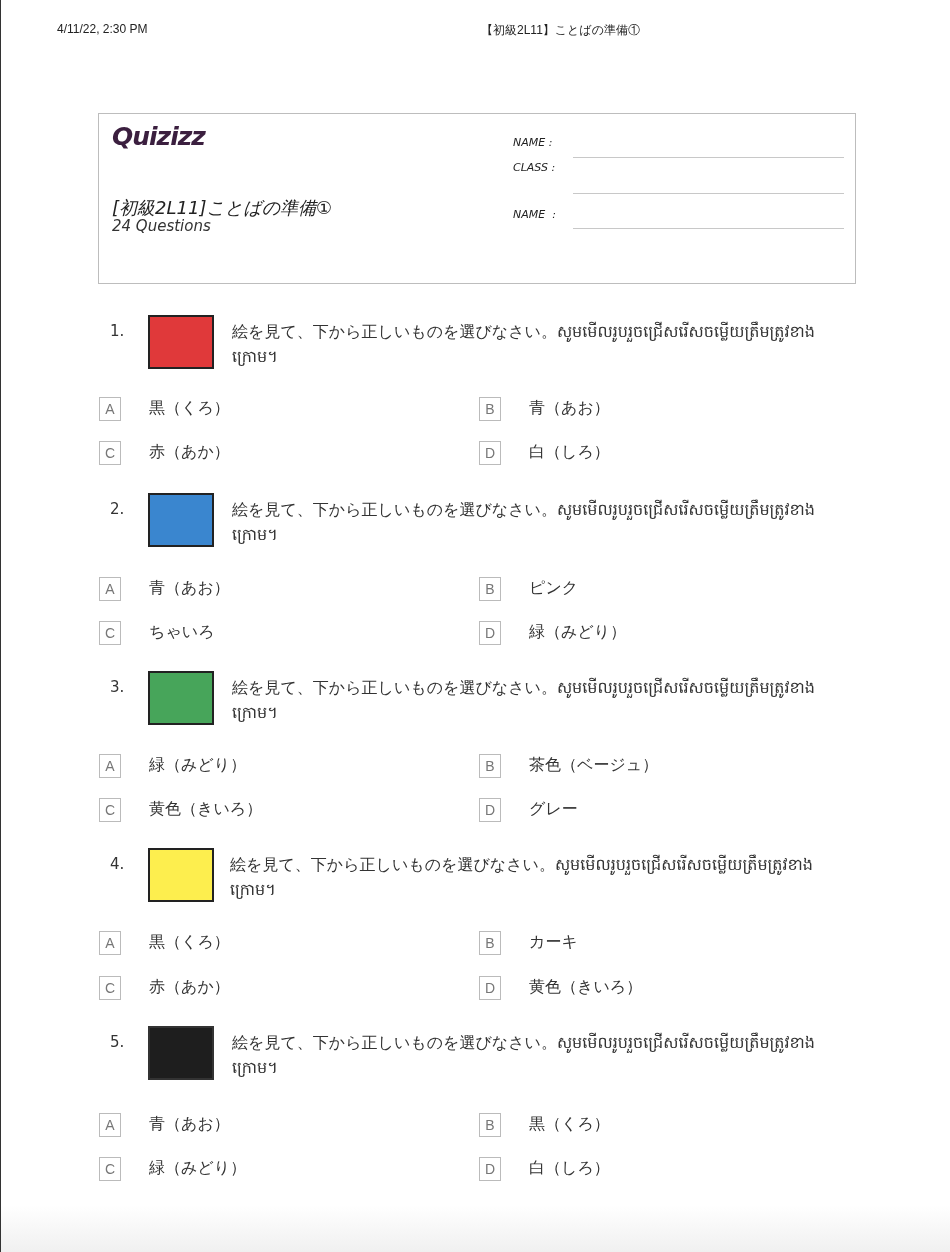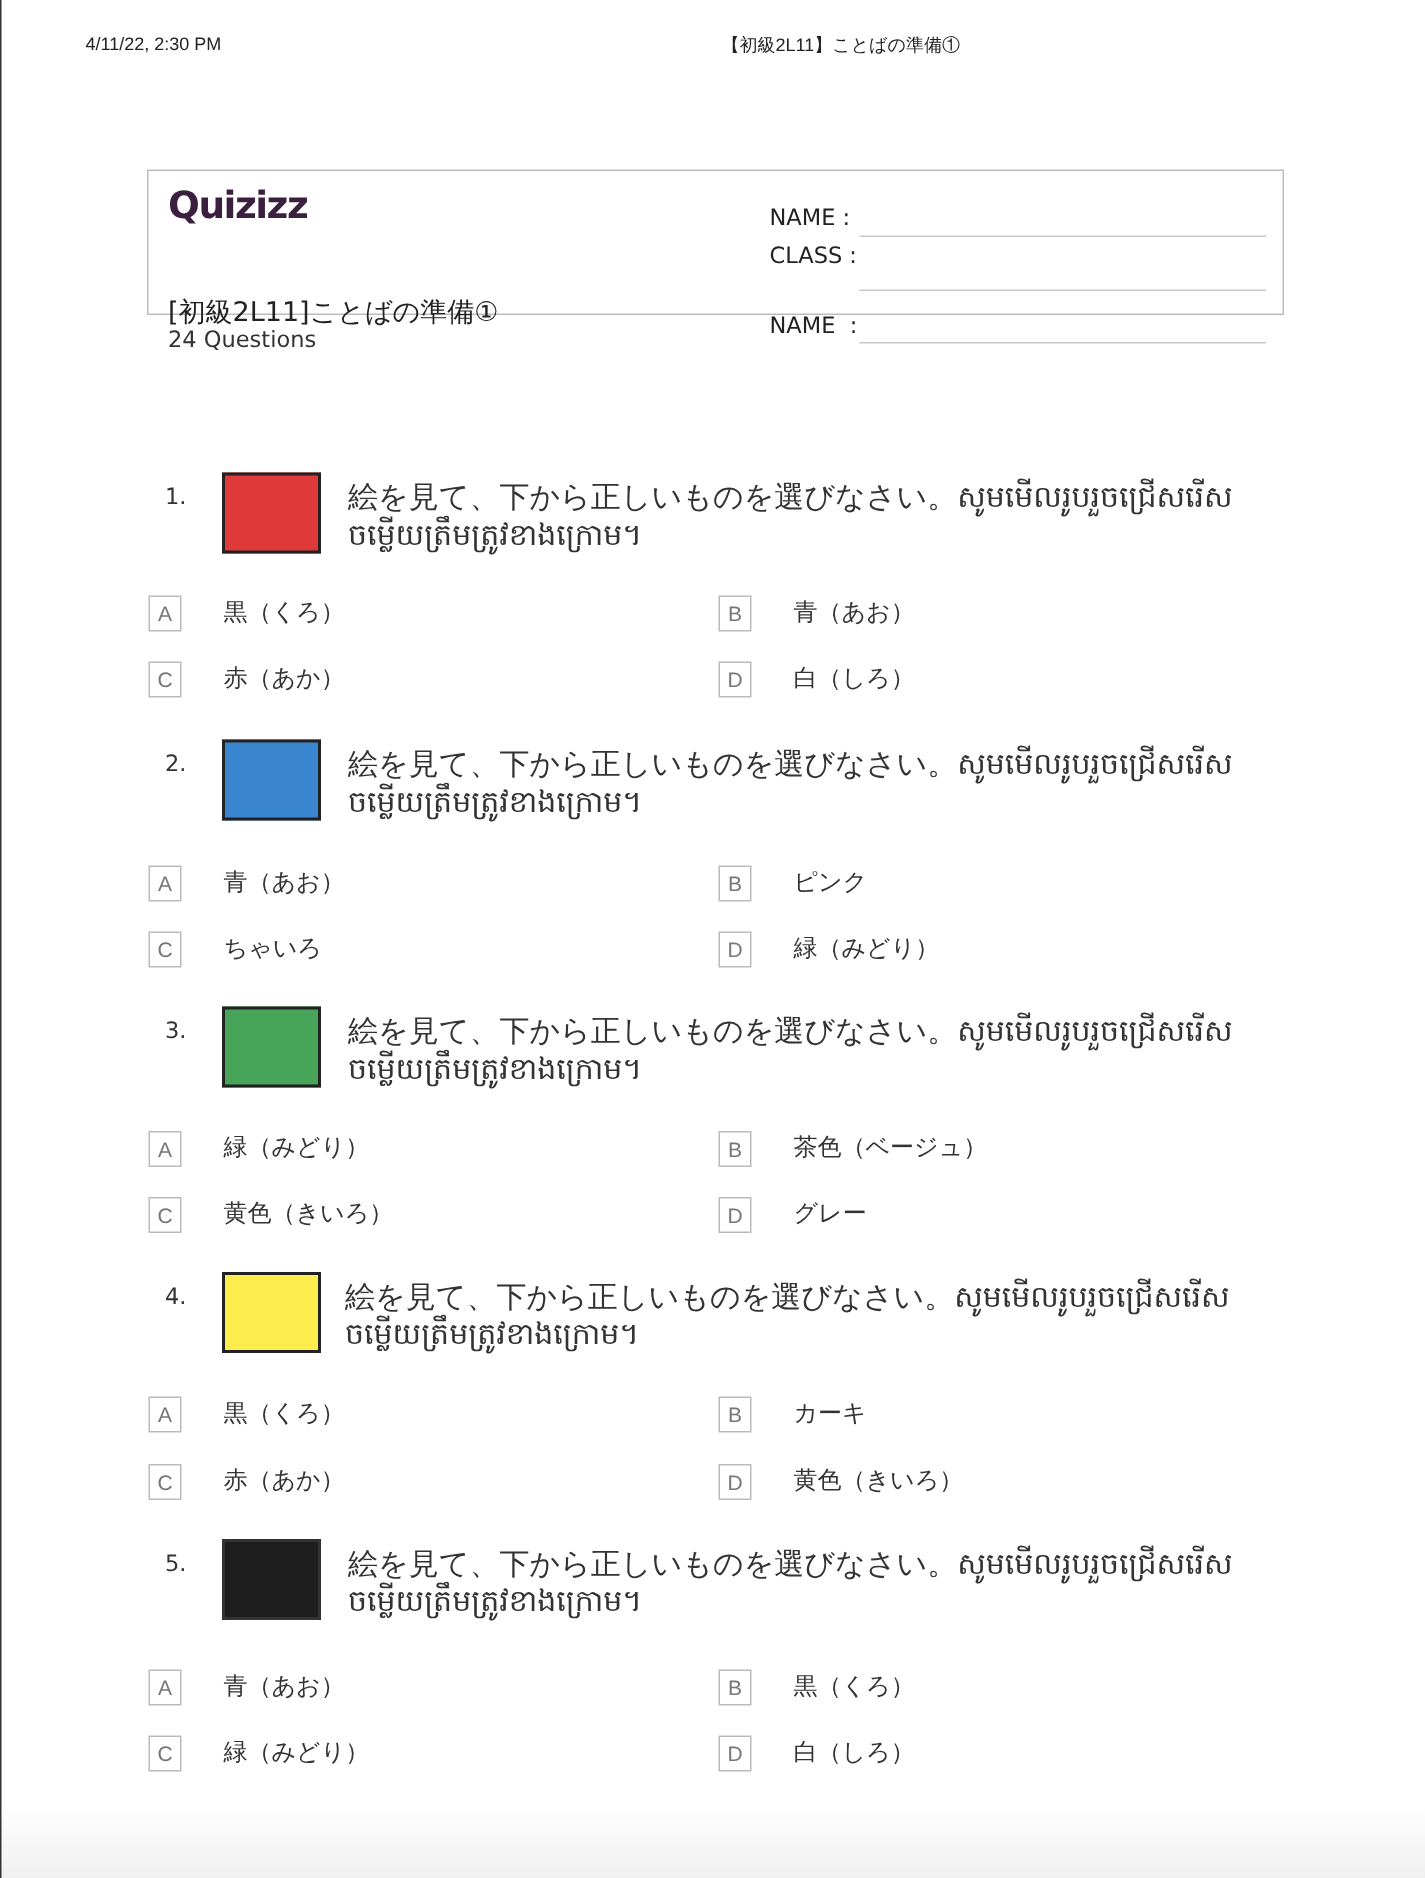--- a/index.html
+++ b/index.html
@@ -7,31 +7,31 @@
       width: 950px; height: 1252px; overflow: hidden; position: relative;
       background: linear-gradient(to bottom, #ffffff 0px, #ffffff 1205px, #f0f0f0 1252px);
       font-family: "DejaVu Sans", "Liberation Sans", sans-serif;
       color: #333;
     }
     .left-edge { position: absolute; left: 0; top: 0; width: 1px; height: 1252px; background: #333; }
     .print-header { position: absolute; top: 22px; left: 14px; width: 950px; height: 16px; font-family: "Liberation Sans", sans-serif; font-size: 12px; color: #222; }
     .print-date { position: absolute; left: 43px; top: 0; }
     .print-title { position: absolute; left: 467px; top: 0; }
 
-    .header-box { position: absolute; left: 98px; top: 113px; width: 758px; height: 97px; border: 1px solid #bdbdbd; box-sizing: border-box; }
+    .header-box { position: absolute; left: 98px; top: 113px; width: 758px; height: 171px; border: 1px solid #bdbdbd; box-sizing: border-box; font-style: italic; }
     .logo { position: absolute; left: 13px; top: 8px; font-family: "DejaVu Sans", sans-serif; font-weight: bold; font-size: 25px; letter-spacing: -1px; color: #3b1f3f; }
     .quiz-title { position: absolute; left: 13px; top: 82px; font-size: 18px; color: #222; }
     .quiz-count { position: absolute; left: 13px; top: 103px; font-size: 15px; color: #333; }
-    .field { position: absolute; left: 414px; font-size: 15px; color: #222; }
+    .field { position: absolute; left: 414px; font-size: 11px; color: #222; }
     .field-line { position: absolute; left: 474px; width: 271px; height: 1px; background: #c8c8c8; }
 
     .question { position: absolute; left: 0; width: 950px; }
     .q-num { position: absolute; left: 110px; top: 0; font-size: 15px; color: #333; }
     .swatch { position: absolute; left: 148px; top: -7px; width: 66px; height: 54px; border: 2px solid #222; box-sizing: border-box; }
-    .q-text { position: absolute; left: 232px; top: -3px; width: 620px; font-size: 20px; line-height: 25px; color: #333; }
+    .q-text { position: absolute; left: 232px; top: -3px; width: 620px; font-size: 16px; line-height: 25px; color: #333; }
     .opt { position: absolute; }
     .opt-letter { position: absolute; left: 0; top: 0; width: 22px; height: 24px; border: 1px solid #bbb; box-sizing: border-box; font-family: "Liberation Sans", sans-serif; font-size: 14px; color: #777; text-align: center; line-height: 23px; }
     .opt-text { position: absolute; left: 50px; top: 1px; font-size: 16px; white-space: nowrap; color: #333; }
   </style>
 </head>
 <body>
 
 <div class="left-edge"></div>
 
 <div class="print-header">

